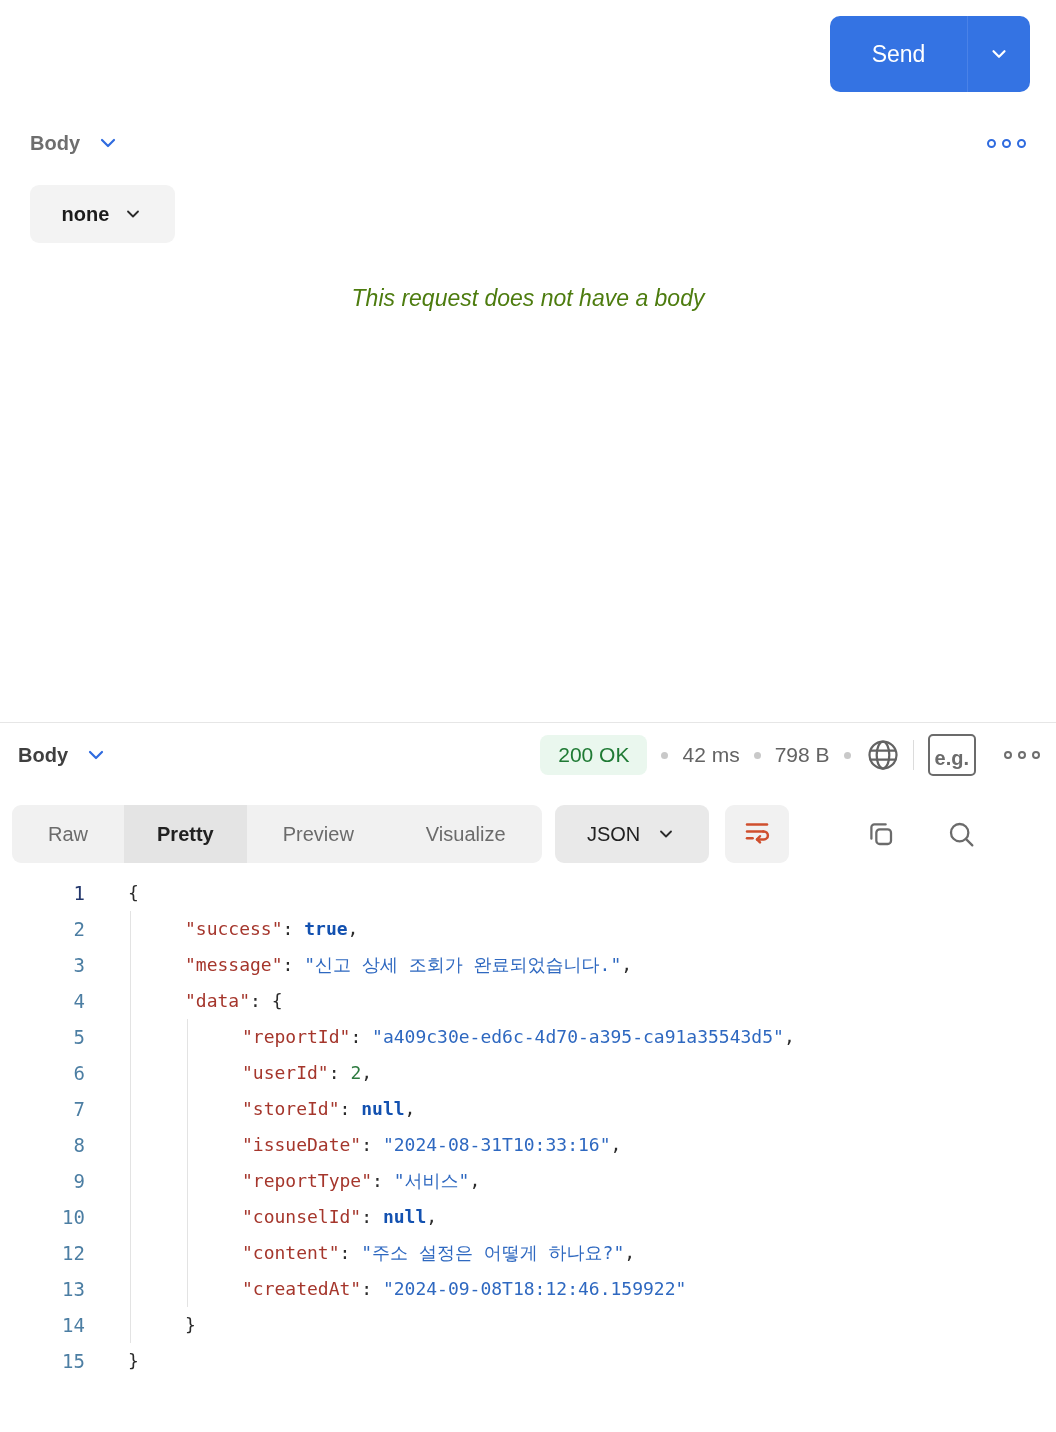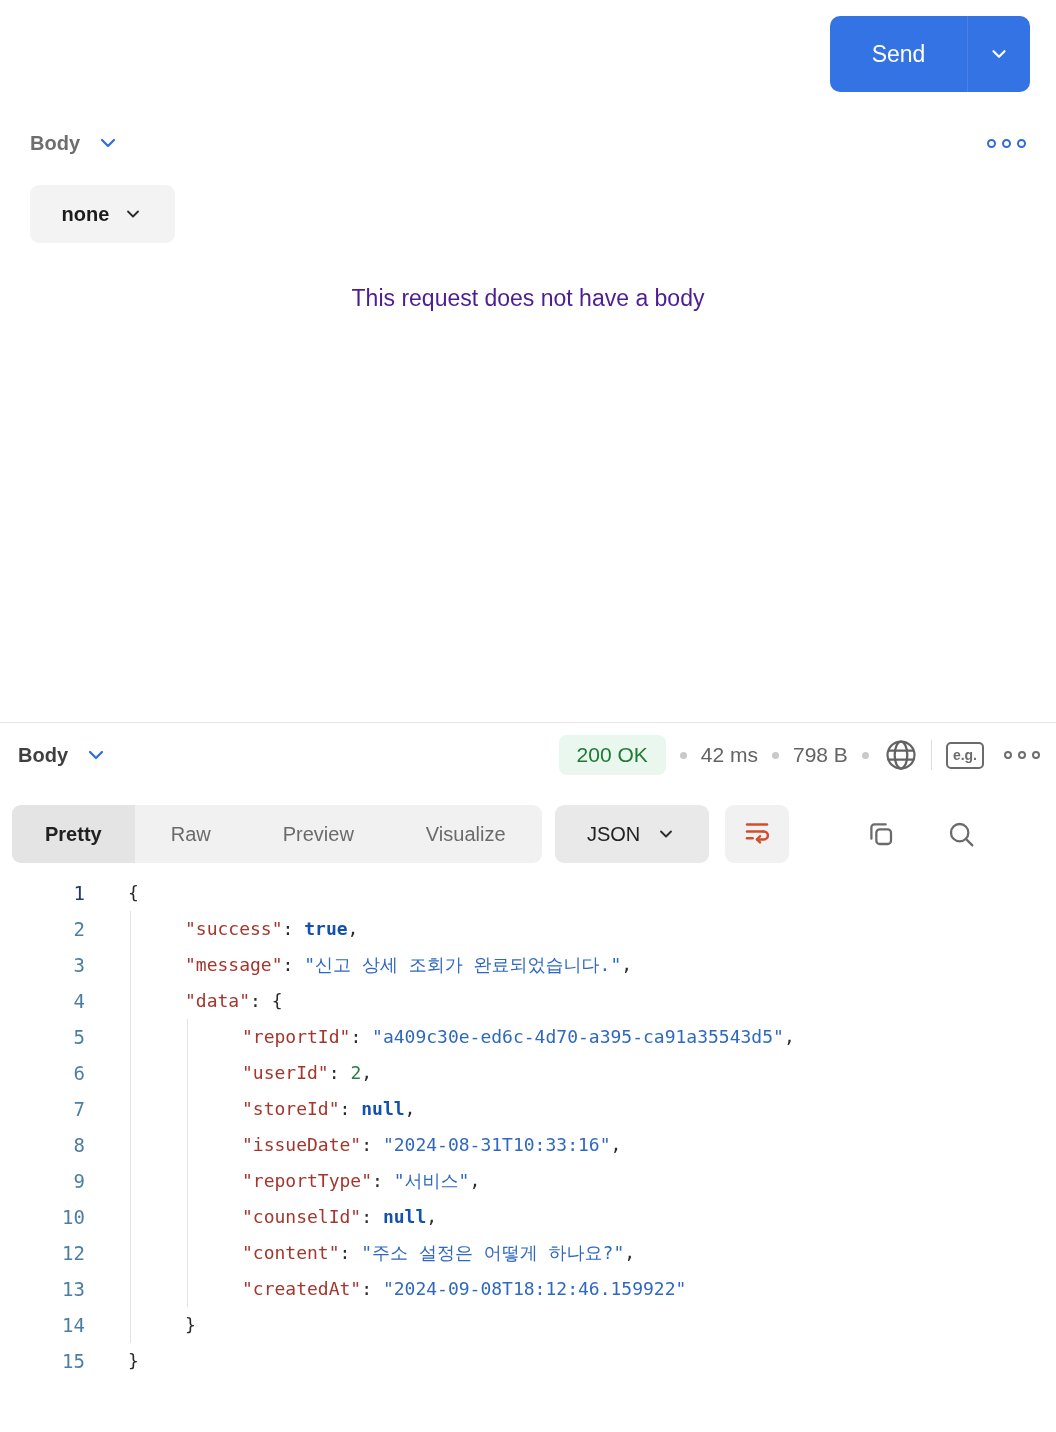--- a/index.html
+++ b/index.html
@@ -34,39 +34,39 @@
   .section-label { font-size:20px; font-weight:bold; color:#6e6e6e; }
   .req-body-header .chev { margin-left:16px; }
   .dots { margin-left:auto; display:flex; gap:6px; align-items:center; cursor:pointer; }
   .dot-o { width:9px; height:9px; border-radius:50%; border:2px solid #2f6bdf; }
   .dot-o.gray { border-color:#6e6e6e; width:8px; height:8px; }
   .none-btn {
     position:absolute; left:30px; top:185px; width:145px; height:58px;
     background:#f3f3f3; border-radius:9px; display:flex; align-items:center; justify-content:center; gap:14px; cursor:pointer;
   }
   .none-label { font-size:20px; font-weight:bold; color:#1c1c1c; }
-  .empty-msg { position:absolute; left:0; top:285px; width:1056px; text-align:center; font-size:23px; color:#4c1d95; }
+  .empty-msg { position:absolute; left:0; top:285px; width:1056px; text-align:center; font-size:23px; color:#4d7c0f;font-style:italic; }
   
   .section-divider { position:absolute; left:0; top:722px; width:1056px; height:1px; background:#e6e6e6; }
   
   .resp-header { position:absolute; left:18px; top:733px; width:1022px; height:44px; display:flex; align-items:center; }
   .resp-header .section-label { color:#3f3f3f; }
   .resp-header .chev { margin-left:16px; }
   .resp-meta { margin-left:auto; display:flex; align-items:center; }
   .status-badge {
     height:40px; padding:0 18px; background:#eaf7ee; border-radius:8px;
     display:flex; align-items:center; font-size:21px; color:#1f7a34;
   }
   .meta-dot { width:7px; height:7px; border-radius:50%; background:#c9c9c9; margin:0 14px; }
   .meta-text { font-size:21px; color:#636363; }
   .meta-icon { display:flex; align-items:center; justify-content:center; cursor:pointer; }
   .v-divider { width:1px; height:30px; background:#dcdcdc; margin:0 14px 0 12px; }
   .eg-box {
     border:2px solid #6b6b6b; border-radius:5px; color:#6b6b6b;
-    font-size:14px; padding:3px 5px 4px; font-weight:bold; margin-right:20px;
+    font-size:20px; padding:11px 5px 4px; font-weight:bold; margin-right:28px;
   }
   .resp-header .dots { margin-left:0; }
   
   .tabs-row { position:absolute; left:12px; top:805px; width:1032px; height:58px; display:flex; align-items:center; }
   .tabs-strip { display:flex; height:58px; background:#f1f1f1; border-radius:9px; overflow:hidden; }
   .tab { height:58px; display:flex; align-items:center; justify-content:center; font-size:20px; color:#6b6b6b; cursor:pointer; padding:0 36px; }
   .tab.active { background:#e4e4e4; color:#212121; font-weight:bold; padding:0 33px; }
   .json-btn {
     margin-left:13px; height:58px; width:154px; background:#e9e9e9; border-radius:9px;
     display:flex; align-items:center; justify-content:center; gap:16px; font-size:20px; color:#212121; cursor:pointer;
@@ -158,22 +158,22 @@
       <span class="dots">
         <span class="dot-o gray"></span>
         <span class="dot-o gray"></span>
         <span class="dot-o gray"></span>
       </span>
     </div>
   </div>
 
   <div class="tabs-row">
     <div class="tabs-strip" id="tabs">
+        <div class="tab">Raw</div>
         <div class="tab active">Pretty</div>
-        <div class="tab">Raw</div>
         <div class="tab">Preview</div>
         <div class="tab">Visualize</div>
       </div>
     <div class="json-btn">
       <span>JSON</span>
       <span class="chev">
         <svg width="20" height="20" viewBox="0 0 24 24" fill="none" stroke="#2b2b2b" stroke-width="2.2" stroke-linecap="round" stroke-linejoin="round">
             <path d="M6 9l6 6 6-6"></path>
           </svg>
       </span>

